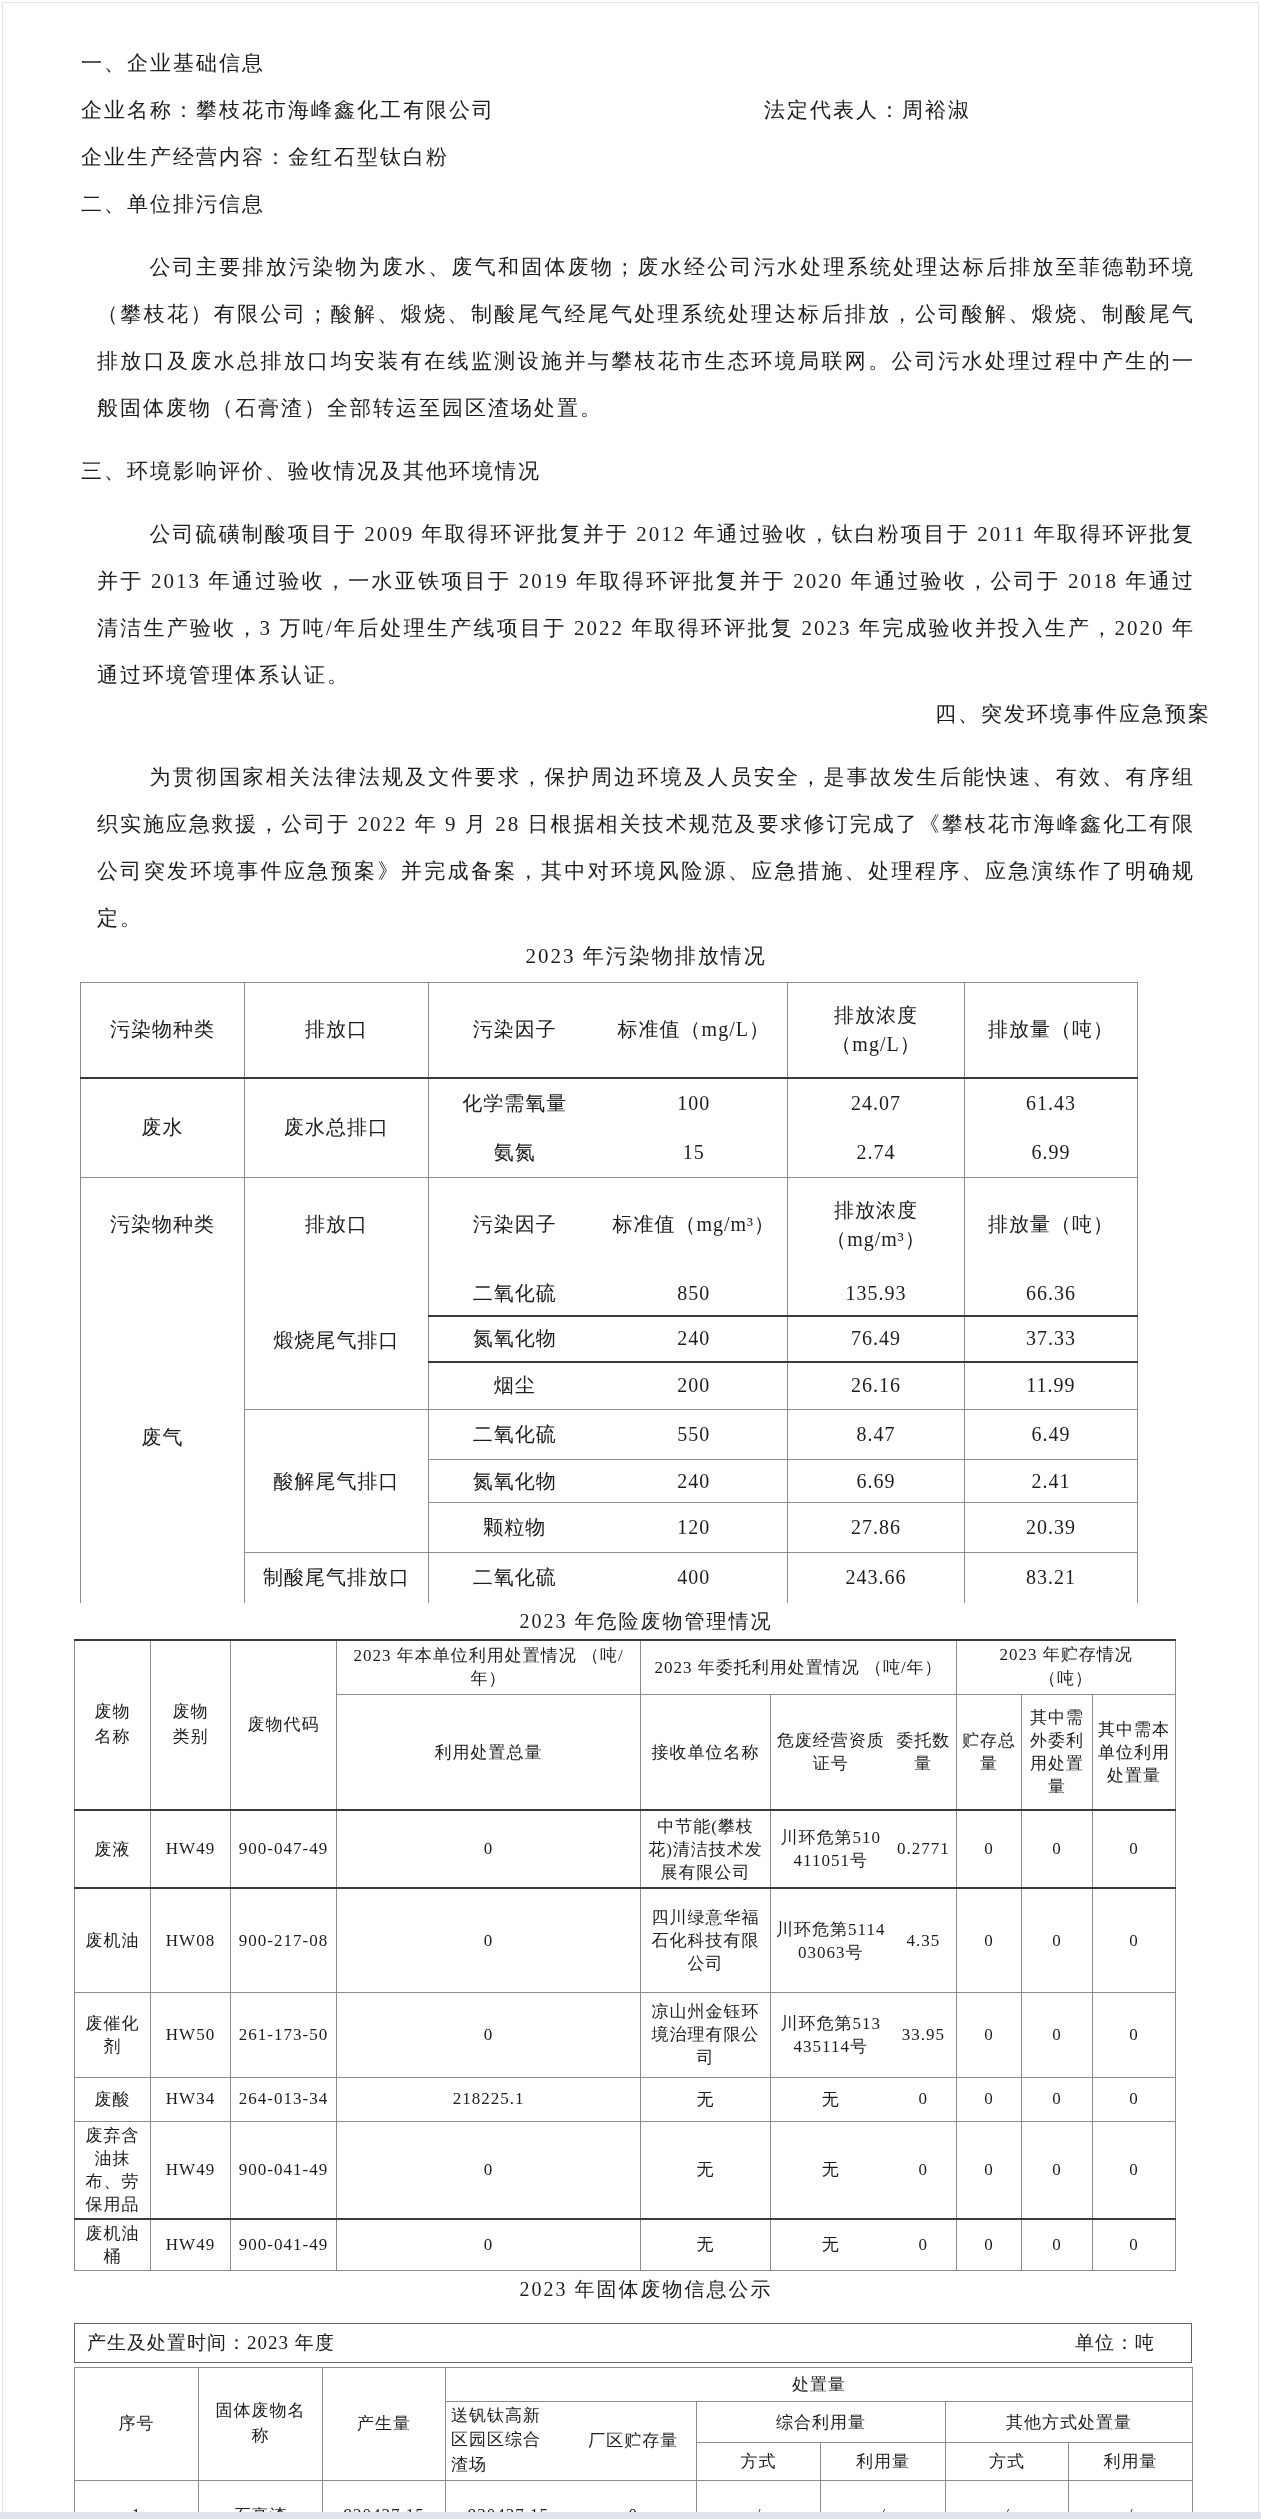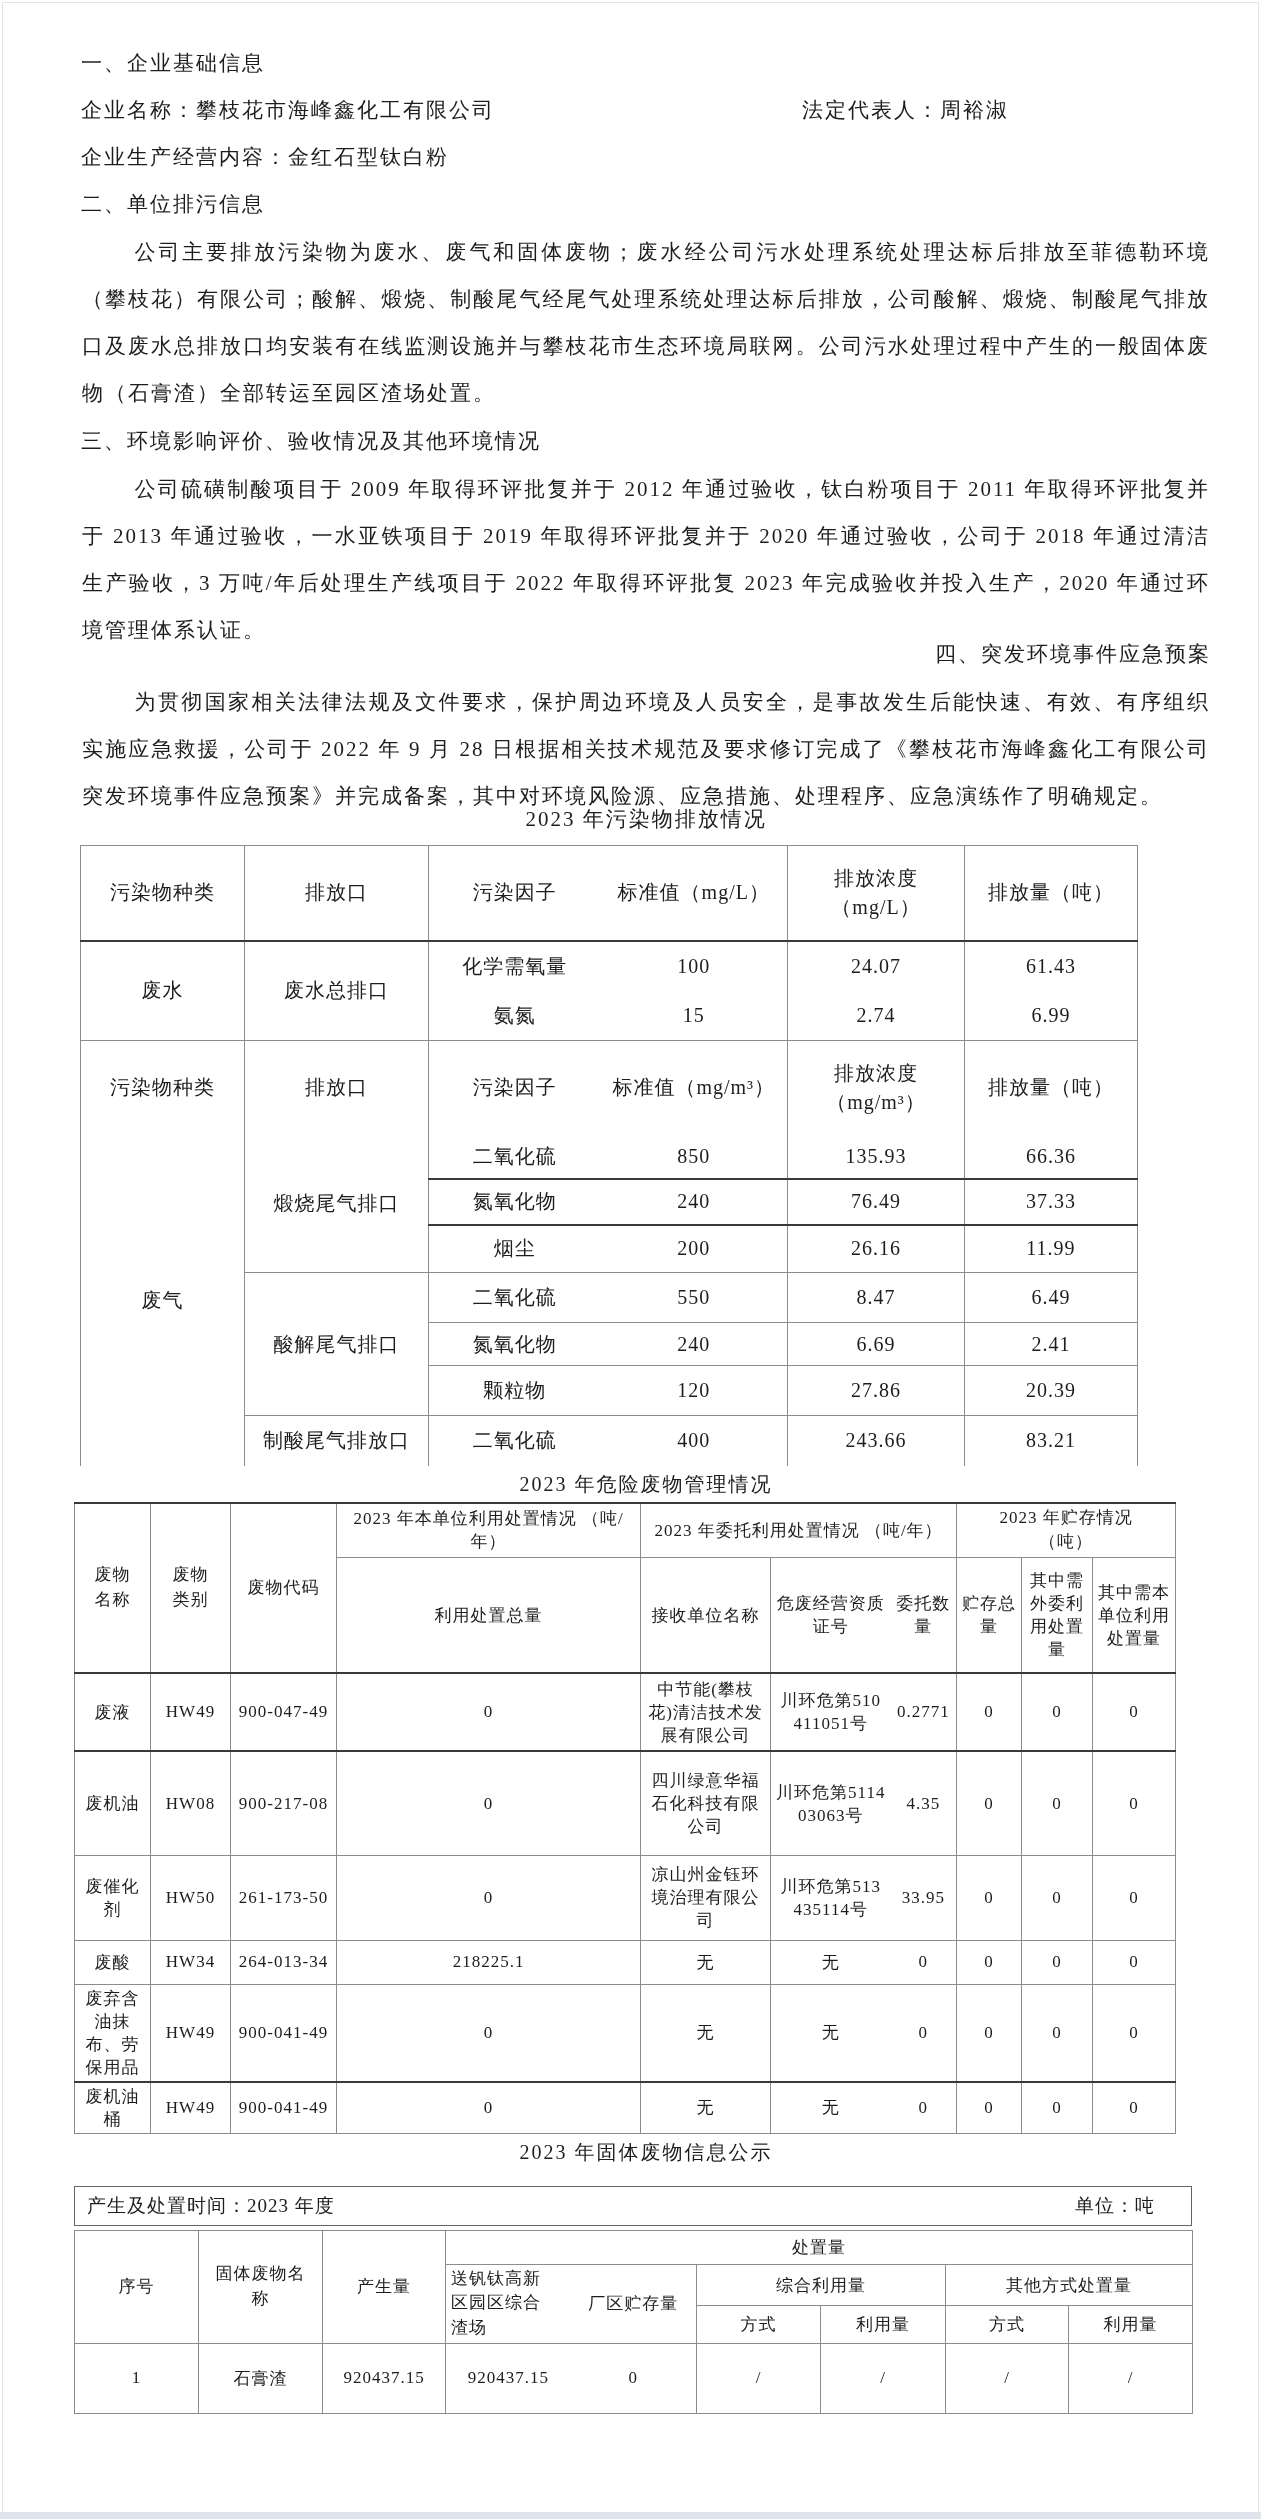--- a/index.html
+++ b/index.html
@@ -5,23 +5,23 @@
   html,body{margin:0;padding:0;}
   body{
     width:1261px;height:2519px;background:#ffffff;position:relative;
     font-family:"Liberation Serif","DejaVu Serif",serif;
     color:#1d1d1d;overflow:hidden;
   }
   .frame{position:absolute;inset:2px;border:1px solid #e4e4e6;pointer-events:none;}
   .page{box-sizing:border-box;width:1261px;padding:40px 50px 0 81px;position:relative;}
   .line{font-size:21px;line-height:47px;letter-spacing:2px;white-space:nowrap;}
   .rel{position:relative;}
-  .abs-legal{position:absolute;left:721px;top:0;}
+  .abs-legal{position:absolute;left:683px;top:0;}
   .para{font-size:21px;line-height:47px;letter-spacing:2px;text-align:justify;
-        text-indent:2.5em;margin:1px;}
+        text-indent:2.5em;margin:16px;}
   .tight{margin-top:-24px;text-align:right;}
   .tbl-title{font-size:21px;line-height:40px;letter-spacing:2px;text-align:center;margin-top:-22px;}
   .tbl-title2{font-size:20px;line-height:36px;letter-spacing:2px;text-align:center;}
   table.t{border-collapse:collapse;table-layout:fixed;}
   table.t td{border:1px solid #8c8c8c;text-align:center;vertical-align:middle;
              padding:2px 5px;word-break:break-all;overflow:hidden;}
   .t1{width:1057px;margin-left:-1px;margin-top:6px;font-size:20px;letter-spacing:1px;font-family:Liberation Serif, serif;}
   .t2{width:1101px;margin-left:-7px;font-size:17px;letter-spacing:1px;}
   .t3{width:1118px;margin-left:-7px;font-size:17px;letter-spacing:1px;}
   .bb2{border-bottom:2px solid #3a3a3a !important;}

